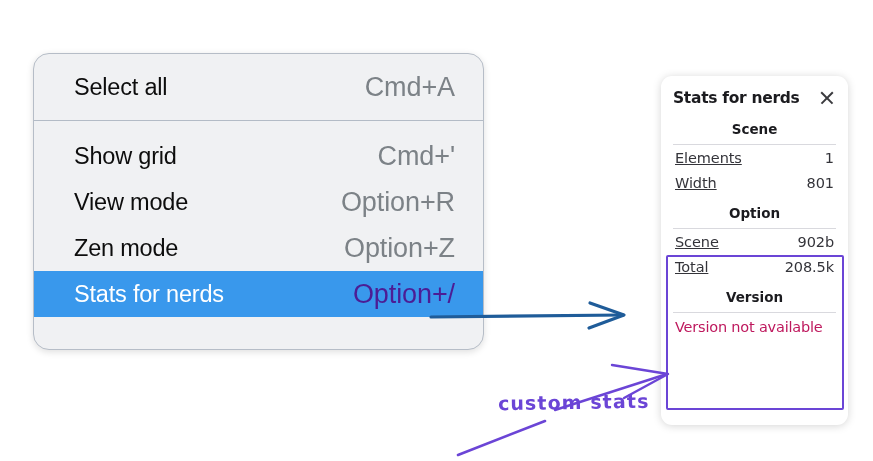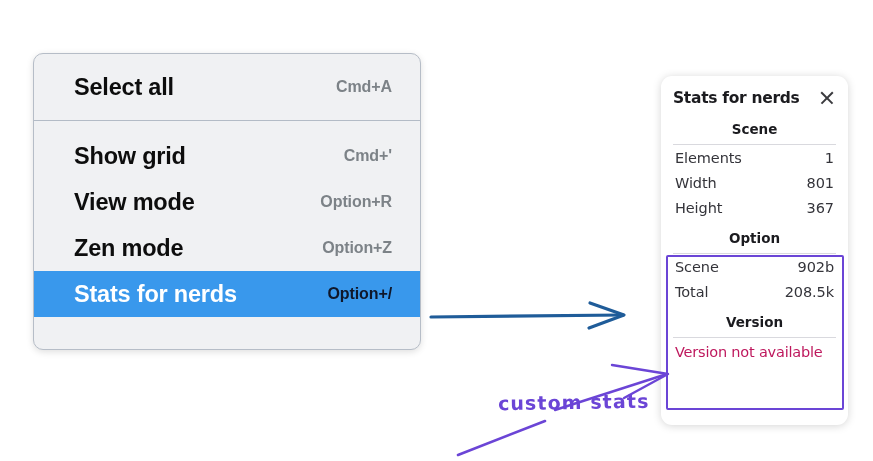--- a/index.html
+++ b/index.html
@@ -14,29 +14,28 @@
     overflow: hidden;
     font-family: "Liberation Sans", sans-serif;
     -webkit-font-smoothing: antialiased;
   }
 
   
   #context-menu {
     position: absolute;
     left: 33px;
     top: 53px;
-    width: 388px;
+    width: 451px;
     height: 297px;
     background: #f0f1f3;
     border: 1px solid #b6bdc7;
-    border-radius: 10px;
+    border-radius: 16px;
     box-shadow: 0 2px 7px rgba(0,0,0,0.13);
     box-sizing: border-box;
     overflow: hidden;
-    font-weight: bold;
   }
   .menu-group {
     padding: 0;
   }
   .menu-group.first {
     padding-top: 10px;
     padding-bottom: 10px;
   }
   .menu-divider {
     height: 1px;
@@ -56,33 +55,33 @@
     box-sizing: border-box;
     cursor: default;
   }
   .menu-item .label {
     font-size: 23.5px;
     color: #0d0d0d;
     letter-spacing: -0.2px;
     white-space: nowrap;
   }
   .menu-item .shortcut {
-    font-size: 16px;
+    font-size: 27px;
     color: #7c8287;
     letter-spacing: -0.1px;
     white-space: nowrap;
   }
   .menu-item.highlighted {
     background: #3998ec;
   }
   .menu-item.highlighted .label {
     color: #ffffff;
   }
   .menu-item.highlighted .shortcut {
-    color: #0f172a;
+    color: #4c1d95;
   }
   .menu-footer {
     height: 19px;
   }
 
   
   #stats-panel {
     position: absolute;
     left: 661px;
     top: 76px;
@@ -144,21 +143,21 @@
     width: 100%;
   }
   .stat-row {
     display: flex;
     align-items: center;
     justify-content: space-between;
     font-size: 14.5px;
     color: #34343a;
     padding: 5px 2px 4px 2px;
   }
-  .stat-row .k { letter-spacing: -0.1px; }
+  .stat-row .k { letter-spacing: -0.1px; text-decoration: underline; }
   .stat-row .v { letter-spacing: -0.1px; }
 
   .plain-row {
     font-size: 14.5px;
     color: #be185d;
     padding: 6px 2px 4px 2px;
     letter-spacing: -0.2px;
   }
 
   
@@ -243,24 +242,20 @@
     <div class="section-head">Scene</div>
     <div class="hr"></div>
     <div class="stat-row">
       <span class="k">Elements</span>
       <span class="v">1</span>
     </div>
     <div class="stat-row">
       <span class="k">Width</span>
       <span class="v">801</span>
     </div>
-    <div class="stat-row">
-      <span class="k">Height</span>
-      <span class="v">367</span>
-    </div>
 
     <div class="section-head">Option</div>
     <div class="hr"></div>
     <div class="stat-row">
       <span class="k">Scene</span>
       <span class="v">902b</span>
     </div>
     <div class="stat-row">
       <span class="k">Total</span>
       <span class="v">208.5k</span>

